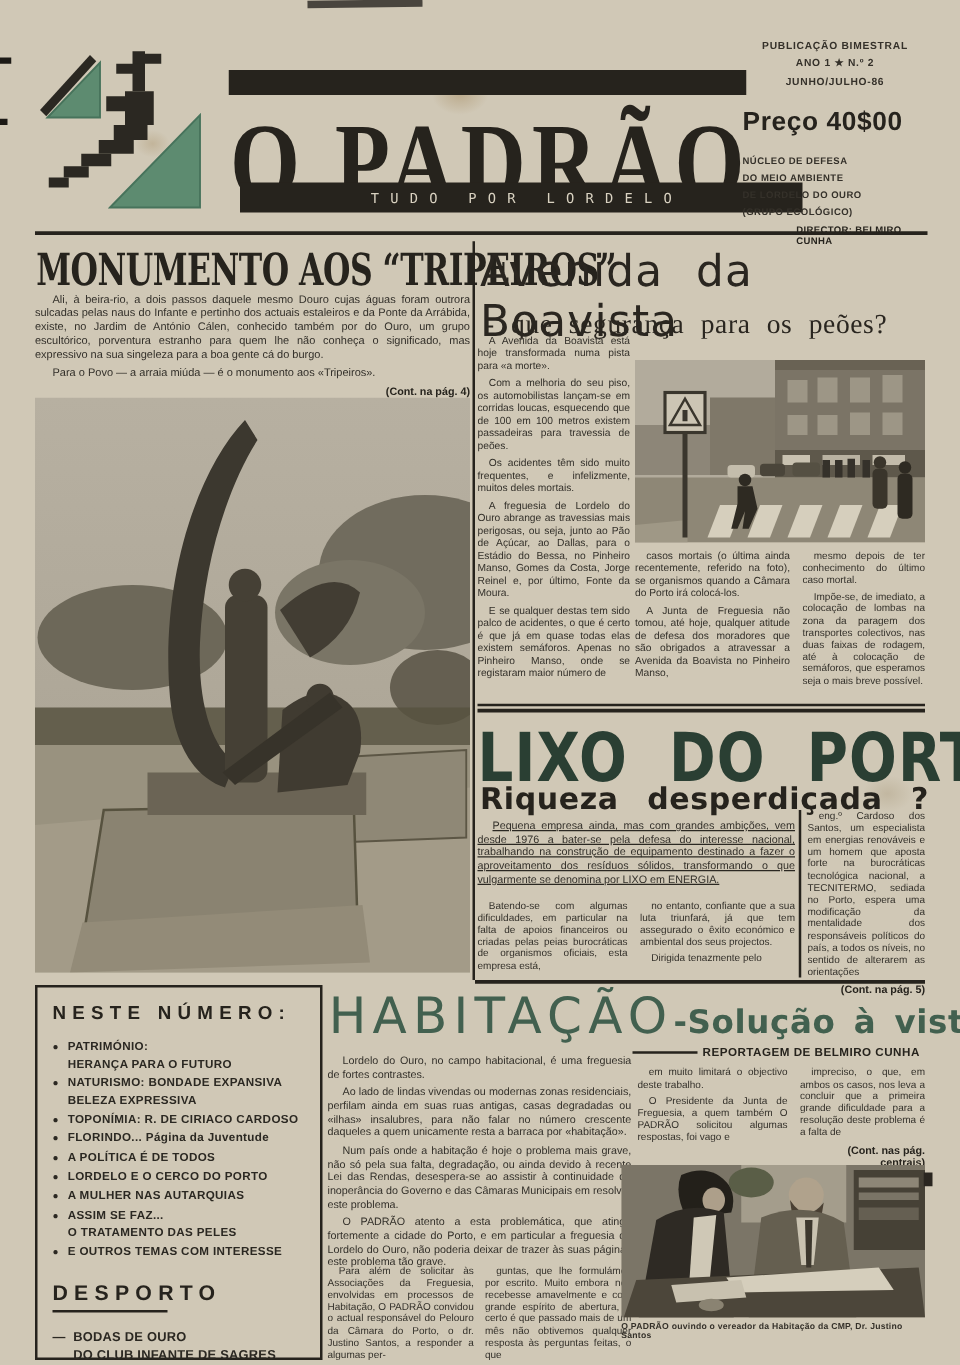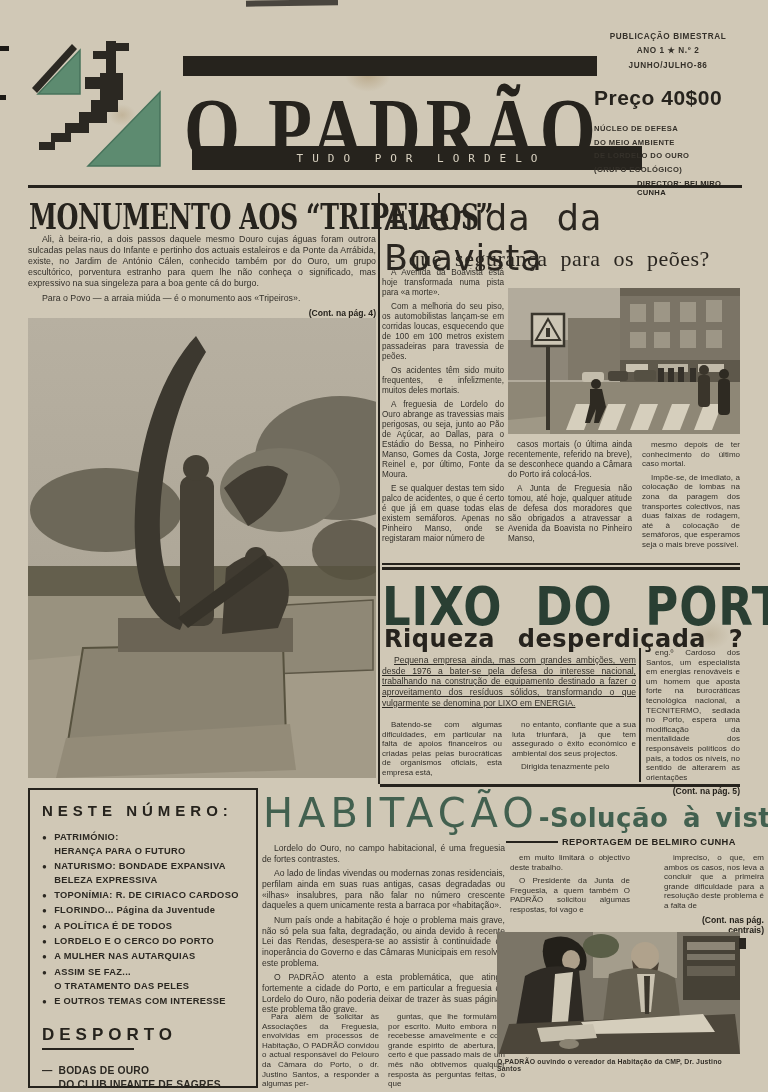--- a/index.html
+++ b/index.html
@@ -227,21 +227,21 @@
       <circle cx="216" cy="86" r="5" fill="#2e2a22"></circle>
         <rect x="210" y="91" width="12" height="36" rx="4" fill="#2e2a22"></rect>
       <rect x="24" y="26" width="32" height="32" fill="#ccc5b4" stroke="#3a362d" stroke-width="2.5"></rect>
       <polygon points="40,31 28,52 52,52" fill="none" stroke="#3a362d" stroke-width="2"></polygon>
       <rect x="38" y="40" width="4" height="9" fill="#3a362d"></rect>
       <rect x="38" y="58" width="4" height="84" fill="#3a362d"></rect>
     </svg>
   </div>
 
   <div class="abs col" style="left:508px;top:440px;width:124px;">
-    <p>casos mortais (o última ainda recentemente, referido na breve), se desconhece quando a Câmara do Porto irá colocá-los.</p>
+    <p>casos mortais (o última ainda recentemente, referido na foto), se organismos quando a Câmara do Porto irá colocá-los.</p>
     <p>A Junta de Freguesia não tomou, até hoje, qualquer atitude de defesa dos moradores que são obrigados a atravessar a Avenida da Boavista no Pinheiro Manso,</p>
   </div>
   <div class="abs col sm" style="left:642px;top:440px;width:98px;">
     <p>mesmo depois de ter conhecimento do último caso mortal.</p>
     <p>Impõe-se, de imediato, a colocação de lombas na zona da paragem dos transportes colectivos, nas duas faixas de rodagem, até à colocação de semáforos, que esperamos seja o mais breve possível.</p>
   </div>
 
   <div class="abs rule" style="left:382px;top:563px;width:358px;height:1.5px;"></div>
   <div class="abs rule" style="left:382px;top:567px;width:358px;height:3px;"></div>
 
@@ -284,21 +284,21 @@
     <p>Para além de solicitar às Associações da Freguesia, envolvidas em processos de Habitação, O PADRÃO convidou o actual responsável do Pelouro da Câmara do Porto, o dr. Justino Santos, a responder a algumas per-</p>
   </div>
   <div class="abs col sm" style="left:388px;top:1012px;width:117px;">
     <p>guntas, que lhe formulámos por escrito. Muito embora nos recebesse amavelmente e com grande espírito de abertura, o certo é que passado mais de um mês não obtivemos qualquer resposta às perguntas feitas, o que</p>
   </div>
 
   <div class="abs col sm" style="left:510px;top:853px;width:120px;">
     <p>em muito limitará o objectivo deste trabalho.</p>
     <p>O Presidente da Junta de Freguesia, a quem também O PADRÃO solicitou algumas respostas, foi vago e</p>
   </div>
-  <div class="abs col sm" style="left:664px;top:853px;width:100px;">
+  <div class="abs col sm" style="left:640px;top:853px;width:100px;">
     <p>impreciso, o que, em ambos os casos, nos leva a concluir que a primeira grande dificuldade para a resolução deste problema é a falta de</p>
     <div class="cont">(Cont. nas pág. centrais)</div>
   </div>
 
   <div class="abs" style="left:497px;top:932px;width:243px;height:122px;">
     <svg class="photo" width="243" height="122" viewBox="0 0 243 122" preserveAspectRatio="none">
       <rect width="243" height="122" fill="#7b7567"></rect>
       <rect x="96" y="0" width="84" height="46" fill="#a49d8c"></rect>
       <rect x="186" y="4" width="57" height="64" fill="#464136"></rect>
       <rect x="190" y="10" width="48" height="8" fill="#8d8677"></rect>

